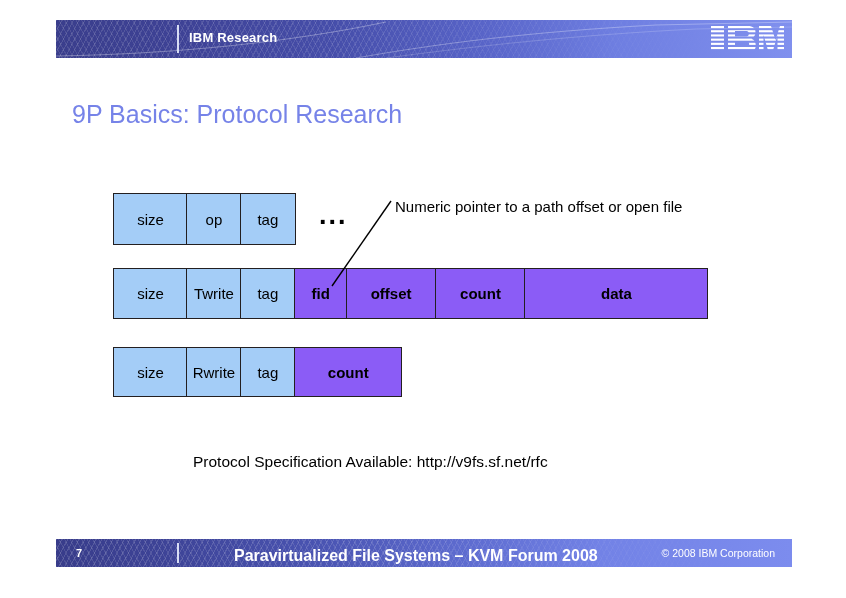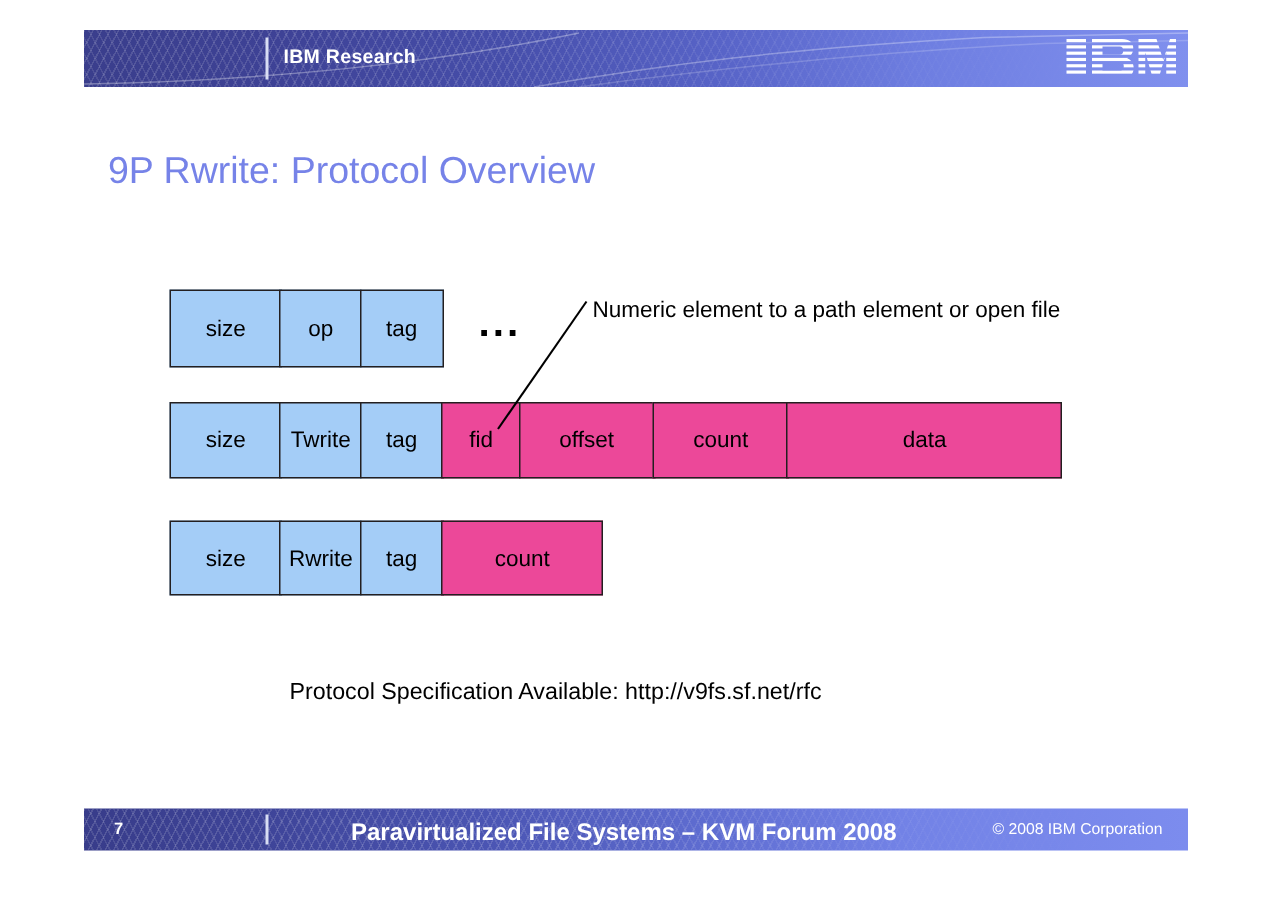--- a/index.html
+++ b/index.html
@@ -120,21 +120,21 @@
     margin-right: -1.6px;
     display: flex;
     align-items: center;
     justify-content: center;
     font-size: 15px;
     color: #000000;
     white-space: nowrap;
     overflow: hidden;
   }
   .cell.blue { background: #a4cdf7; text-align: center; }
-  .cell.gray { background: #ec4899; }
+  .cell.gray { background: #8b5cf6; font-weight: bold; }
 
   #row-generic { left: 113px; top: 193px; height: 52px; }
   #row-twrite  { left: 113px; top: 268px; height: 51px; }
   #row-rwrite  { left: 113px; top: 347px; height: 50px; }
 
   
   #ellipsis {
     position: absolute;
     left: 319px;
     top: 200px;
@@ -278,21 +278,21 @@
         <path d="M 18 0 L 38 0 C 43 0 45.5 2.5 45.5 6 C 45.5 9 44 11.5 41.5 12.8 C 44.2 13.9 45.8 16.3 45.8 19.4 C 45.8 23.2 43.2 26 38.5 26 L 18 26 Z
                  M 25 5 L 25 10.5 L 36.5 10.5 C 38 10.5 38.8 9.5 38.8 7.8 C 38.8 6 38 5 36.5 5 Z
                  M 25 15.5 L 25 21 L 36.8 21 C 38.4 21 39.2 20 39.2 18.2 C 39.2 16.5 38.4 15.5 36.8 15.5 Z" fill-rule="evenodd"></path>
 
         <path d="M 49 0 L 61 0 L 65.5 14 L 70 0 L 74 0 L 74 26 L 67.5 26 L 67.5 9 L 62.5 26 L 58.5 26 L 53.5 9 L 53.5 26 L 49 26 Z"></path>
       </g>
     </svg>
   </div>
   <div id="header-underline"></div>
 
-  <div id="slide-title">9P Rwrite: Protocol Overview</div>
+  <div id="slide-title">9P Basics: Protocol Research</div>
 
   <div class="packet-row" id="row-generic">
     <div class="cell blue" style="width:75px">size</div>
     <div class="cell blue" style="width:55px">op</div>
     <div class="cell blue" style="width:56px">tag</div>
   </div>
 
   <div class="packet-row" id="row-twrite">
     <div class="cell blue" style="width:75px">size</div>
     <div class="cell blue" style="width:55px">Twrite</div>
@@ -308,21 +308,21 @@
     <div class="cell blue" style="width:55px">Rwrite</div>
     <div class="cell blue" style="width:56px">tag</div>
     <div class="cell gray" style="width:108px">count</div>
   </div>
 
   <div id="ellipsis">...</div>
 
   <svg id="callout-line" viewBox="0 0 75 98">
     <line x1="7" y1="91" x2="66" y2="6" stroke="#000000" stroke-width="1.4"></line>
   </svg>
-  <div id="callout-text">Numeric element to a path element or open file</div>
+  <div id="callout-text">Numeric pointer to a path offset or open file</div>
 
   <div id="spec-line">Protocol Specification Available: http://v9fs.sf.net/rfc</div>
 
   <div id="footer-banner">
     <div id="footer-texture"></div>
     <div id="footer-page-number">7</div>
     <div id="footer-divider"></div>
     <div id="footer-subject">Paravirtualized File Systems – KVM Forum 2008</div>
     <div id="footer-copyright">© 2008 IBM Corporation</div>
   </div>

